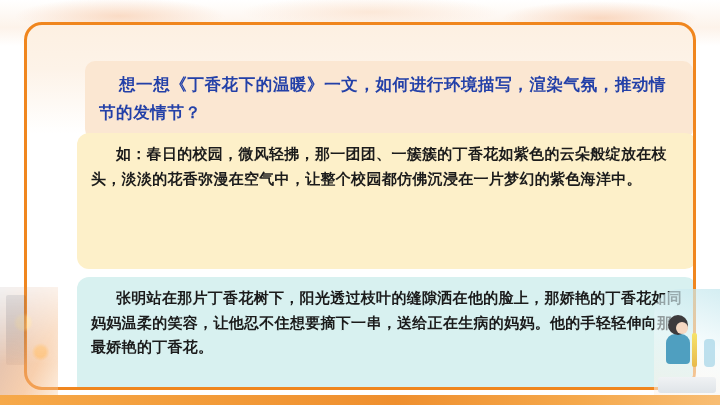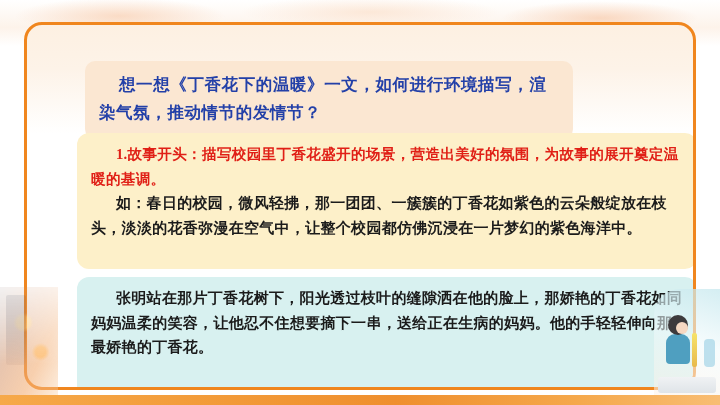--- a/index.html
+++ b/index.html
@@ -115,21 +115,21 @@
     border-radius: 18px;
     background: linear-gradient(180deg, #fdf0e2 0%, #fdf3e8 12%, #ffffff 30%, #ffffff 100%);
     box-sizing: border-box;
     overflow: hidden;
   }
 
   
   .question-panel {
     position: absolute;
     left: 58px; top: 36px;
-    width: 488px;
+    width: 608px;
     padding: 10px 14px 12px 14px;
     box-sizing: border-box;
     background: #fbe7d2;
     border-radius: 10px;
   }
   .question-text {
     margin: 0;
     color: #2340a8;
     font-size: 16.5px;
     line-height: 28px;
@@ -185,21 +185,20 @@
 
   <div class="bg-wash-top"></div>
 
   <div class="frame">
 
     <div class="question-panel">
       <p class="question-text">想一想《丁香花下的温暖》一文，如何进行环境描写，渲染气氛，推动情节的发情节？</p>
     </div>
 
     <div class="card card-1">
-      <p class="lead">1.故事开头：描写校园里丁香花盛开的场景，营造出美好的氛围，为故事的展开奠定温暖的基调。</p>
       <p class="body-text">如：春日的校园，微风轻拂，那一团团、一簇簇的丁香花如紫色的云朵般绽放在枝头，淡淡的花香弥漫在空气中，让整个校园都仿佛沉浸在一片梦幻的紫色海洋中。</p>
     </div>
 
     <div class="card card-2">
       <p class="body-text">张明站在那片丁香花树下，阳光透过枝叶的缝隙洒在他的脸上，那娇艳的丁香花如同妈妈温柔的笑容，让他忍不住想要摘下一串，送给正在生病的妈妈。他的手轻轻伸向那最娇艳的丁香花。</p>
     </div>
 
   </div>
 
   <div class="bg-left-photo"></div>

